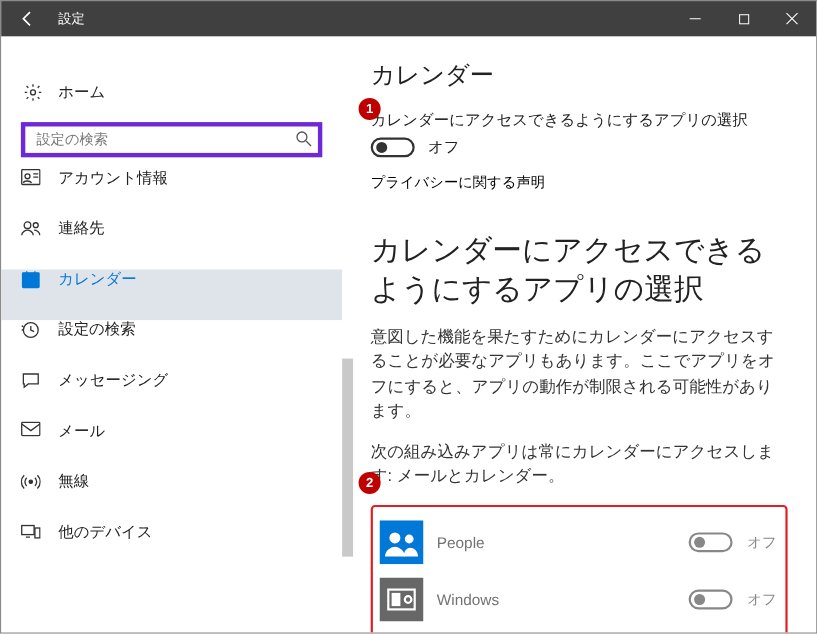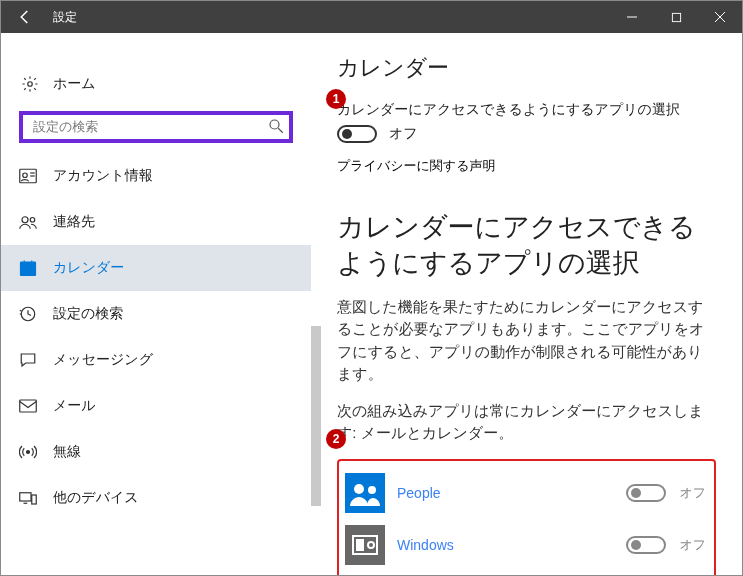--- a/index.html
+++ b/index.html
@@ -11,37 +11,37 @@
   .caption div { width: 44px; height: 32px; display: flex; align-items: center; justify-content: center; }
   .caption svg { stroke: #fff; }
   .content { display: flex; height: calc(100% - 32px); }
   .sidebar { width: 310px; padding-top: 32px; }
   .home-row { display: flex; align-items: center; height: 38px; padding-left: 20px; gap: 14px; font-size: 14px; color: #222; }
   .search-wrap { padding: 8px 18px 10px 18px; }
   .search { width: 100%; height: 32px; border: 4px solid #6d28d9; padding: 0 34px 0 10px; font-size: 13px; background: #fff; font-family: Liberation Serif, serif; }
   .search-box { position: relative; }
   .search-ico { position: absolute; right: 8px; top: 6px; }
   .group-label { padding: 14px 0 6px 18px; font-size: 13px; color: #666; }
-  .nav-item { display: flex; align-items: center; height: 46px; padding-left: 18px; gap: 16px; font-size: 14px; color: #222; cursor: default; }
+  .nav-item { display: flex; align-items: flex-start; height: 46px; padding-left: 18px; gap: 16px; font-size: 14px; color: #222; cursor: default; }
   .nav-item.active { background: #dfe4ea; color: #0078d7; }
   .nav-item.active svg { stroke: #0078d7; fill: #0078d7; }
   .main { flex: 1; padding: 20px 26px 0 26px; position: relative; overflow: hidden; }
   .h1 { font-size: 22px; font-weight: 400; color: #222; margin-bottom: 18px; }
   .row-toggle { display: flex; align-items: center; gap: 12px; margin: 6px 0 10px 0; }
   .permission-label { font-size: 14px; color: #222; margin-bottom: 6px; }
   .toggle { width: 40px; height: 18px; border: 2px solid #333; border-radius: 10px; position: relative; background: #fff; }
   .toggle .knob { width: 10px; height: 10px; background: #333; border-radius: 50%; position: absolute; top: 2px; left: 3px; }
   .toggle-label { font-size: 14px; color: #222; }
   .link { color: #000000; font-size: 13px; margin-top: 4px; display: inline-block; }
   .h2 { font-size: 27px; font-weight: 400; color: #222; margin-top: 34px; margin-bottom: 14px; line-height: 1.35; }
   .desc { font-size: 15px; color: #333; line-height: 1.5; margin-bottom: 14px; }
   .app-list-box { border: 2px solid #e02020; border-radius: 4px; padding: 6px 8px 6px 6px; }
   .app-row { display: flex; align-items: center; height: 52px; gap: 12px; }
   .app-icon { width: 40px; height: 40px; display: flex; align-items: center; justify-content: center; }
-  .app-name { font-size: 14px; color: #3b82f6; flex: 1; }
+  .app-name { font-size: 14px; color: #737373; flex: 1; }
   .app-toggle { width: 40px; height: 18px; border: 2px solid #888; border-radius: 10px; position: relative; }
   .app-toggle .knob { width: 10px; height: 10px; background: #888; border-radius: 50%; position: absolute; top: 2px; left: 3px; }
   .app-state { width: 28px; font-size: 13px; color: #888; text-align: right; }
   .badge { position: absolute; width: 20px; height: 20px; background: #c00000; color: #fff; border-radius: 50%; font-size: 12px; font-weight: bold; display: flex; align-items: center; justify-content: center; z-index: 5; }
   .badge1 { left: 325px; top: 88px; }
   .badge2 { left: 325px; top: 428px; }
   .scroll-hint { position:absolute; left:310px; top:325px; width:10px; height:180px; background:#c9c9c9; }
   input::placeholder { color: #777; }
 </style>
 </head>

